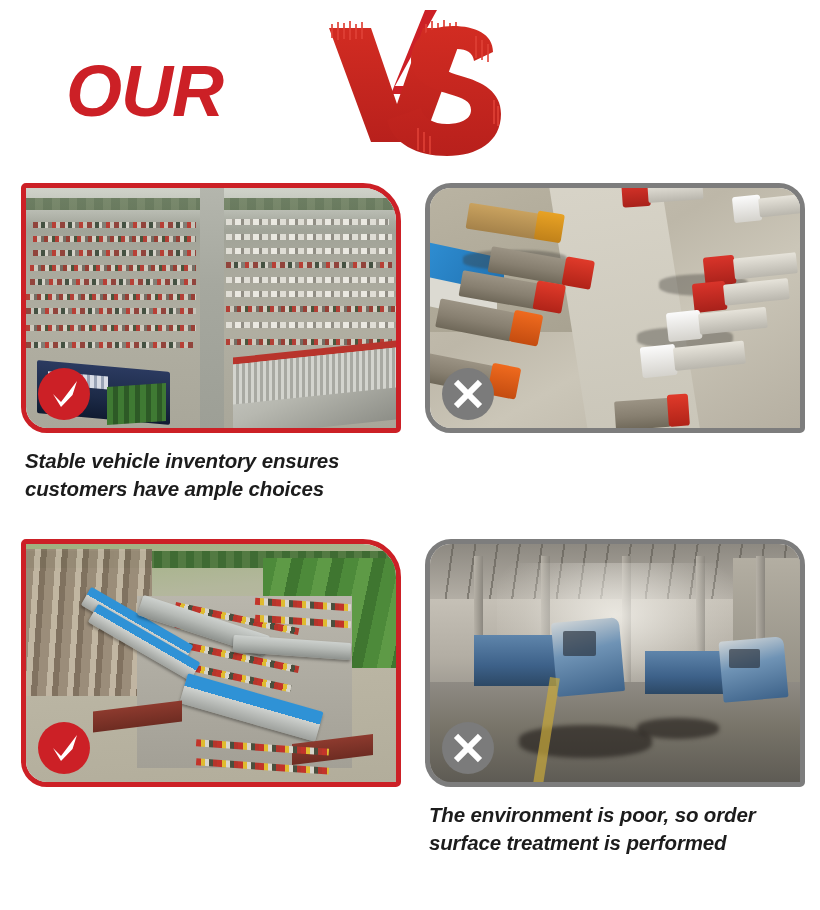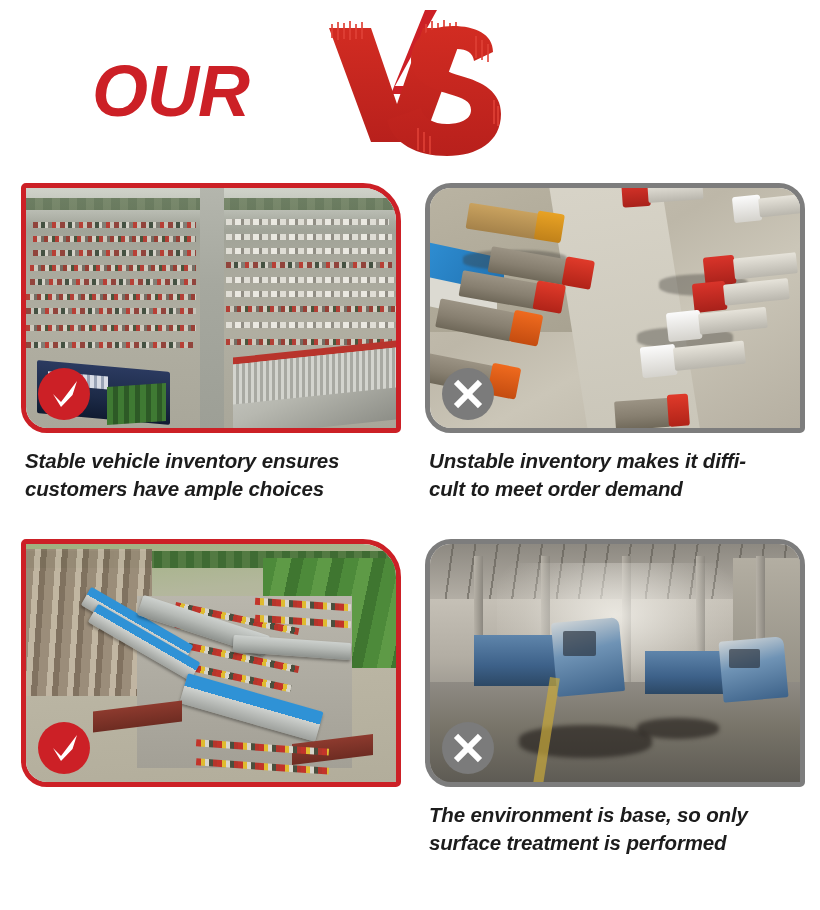--- a/index.html
+++ b/index.html
@@ -26,21 +26,21 @@
     top: 52px;
     font-family: "Liberation Sans", sans-serif;
     font-weight: bold;
     font-style: italic;
     font-size: 72px;
     letter-spacing: -1px;
     line-height: 78px;
     white-space: nowrap;
   }
   .header-word.ours {
-    left: 92px;
+    left: 66px;
     color: #cc2026;
   }
   .header-word.other {
     right: 48px;
     color: #6d6e70;
   }
   .vs-logo {
     position: absolute;
     left: 325px;
     top: 8px;
@@ -483,22 +483,20 @@
             </div>
           </div>
         </div>
         <div class="badge no">
           <svg width="40" height="40" viewBox="0 0 40 40">
             <rect x="17" y="3" width="6" height="34" fill="#ffffff" transform="rotate(45 20 20)"></rect>
             <rect x="17" y="3" width="6" height="34" fill="#ffffff" transform="rotate(-45 20 20)"></rect>
           </svg>
         </div>
       </div>
-      <div class="caption">Unstable inventory makes it diffi-
-cult to meet order demand</div>
     </div>
   </div>
 
   <div class="spacer-row"></div>
 
   <div class="row bottom">
 
     <div class="cell left">
       <div class="photo-frame good">
         <div class="photo-inner">
@@ -560,17 +558,17 @@
             <div class="yellowline"></div>
           </div>
         </div>
         <div class="badge no">
           <svg width="40" height="40" viewBox="0 0 40 40">
             <rect x="17" y="3" width="6" height="34" fill="#ffffff" transform="rotate(45 20 20)"></rect>
             <rect x="17" y="3" width="6" height="34" fill="#ffffff" transform="rotate(-45 20 20)"></rect>
           </svg>
         </div>
       </div>
-      <div class="caption">The environment is base, so only
+      <div class="caption">The environment is poor, so order
 surface treatment is performed</div>
     </div>
   </div>
 </div>
 
 </body></html>

